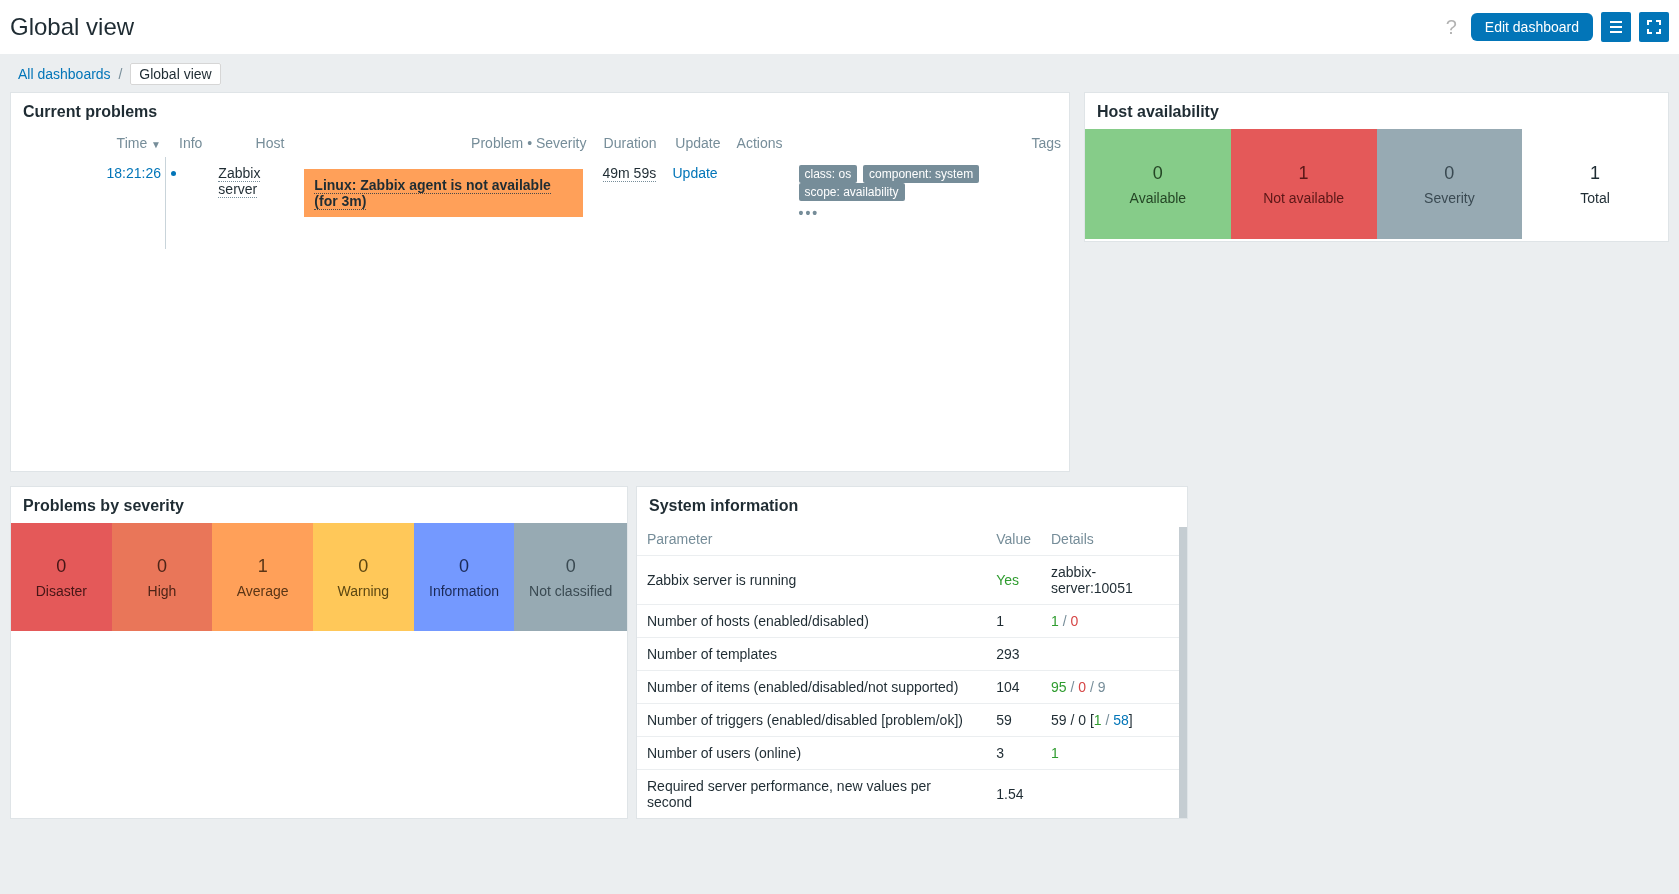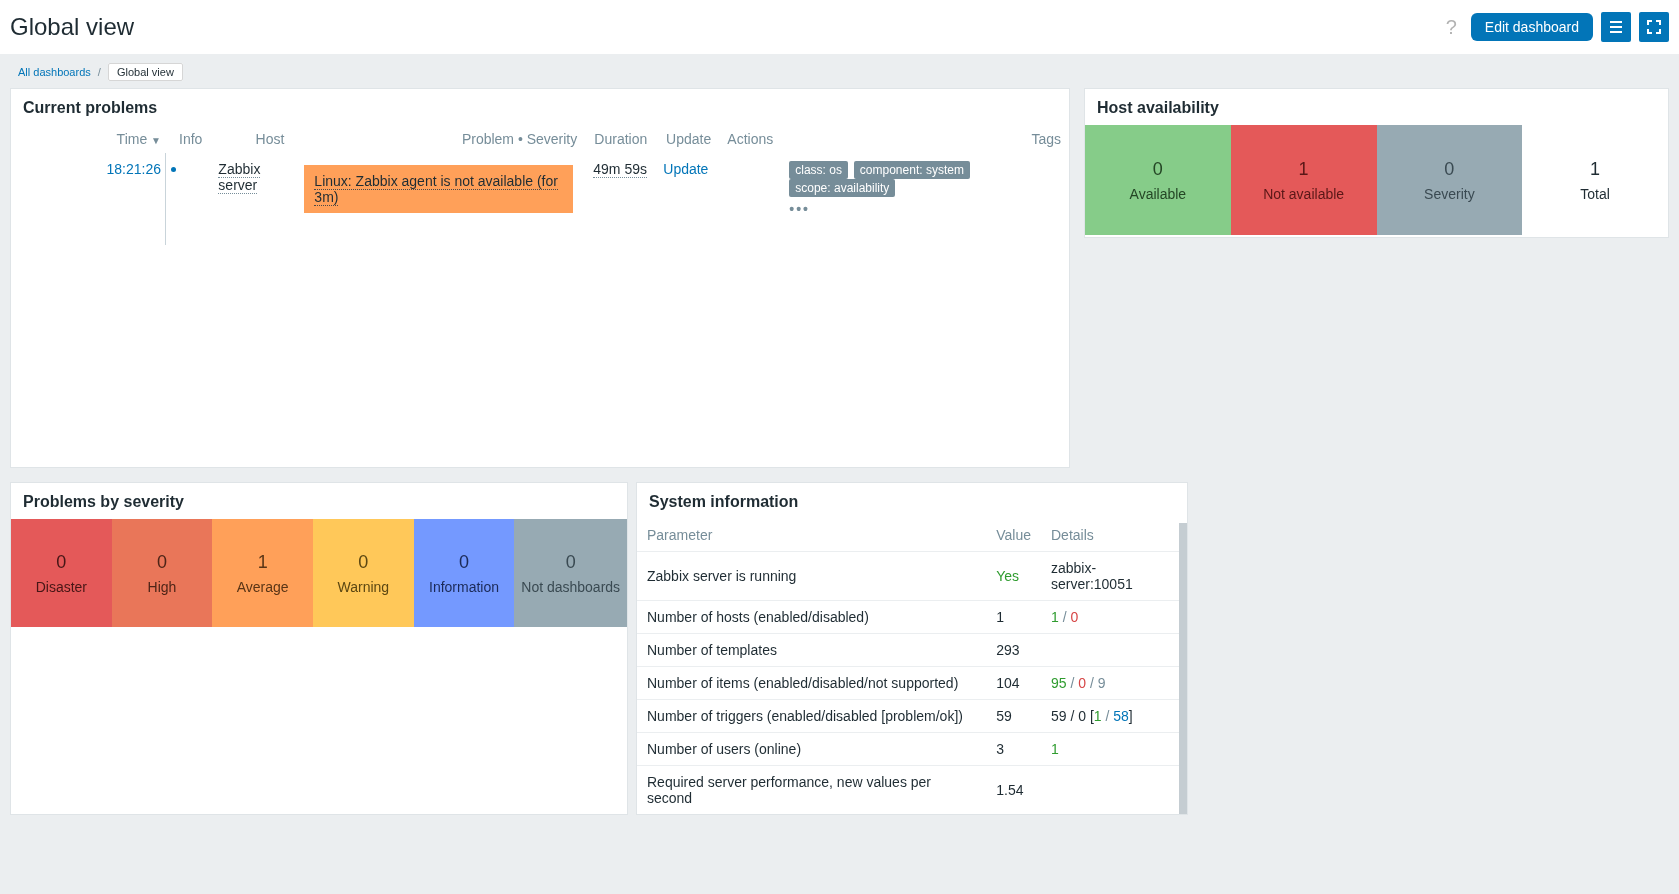--- a/index.html
+++ b/index.html
@@ -28,21 +28,21 @@
 }
 .icon-btn {
   background: #0275b8; color: #fff; border: none;
   width: 30px; height: 30px; cursor: pointer; border-radius: 2px;
   display: flex; align-items: center; justify-content: center;
 }
 .icon-btn svg { width: 16px; height: 16px; fill: #fff; stroke: #fff; }
 
 .breadcrumb {
   padding: 12px 10px 10px 18px;
-  font-size: 11px;
+  font-size: 14px;
 }
 .breadcrumb .current {
   background: #fff; border: 1px solid #d6d6d6; padding: 2px 8px; border-radius: 2px; color: #1f2c33;
 }
 .breadcrumb .sep { color: #768d99; margin: 0 4px; }
 
 .dashboard {
   padding: 0 10px 10px 10px;
   display: grid;
   grid-template-columns: 1060px 1fr;
@@ -70,21 +70,21 @@
   padding: 6px 8px;
 }
 table.problems-table th.time-col { text-align: right; padding-right: 10px; }
 table.problems-table td { padding: 8px 8px; vertical-align: top; }
 .time-cell { color: #0275b8; text-align: right; width: 160px; padding-right: 10px !important; }
 .info-cell { width: 36px; position: relative; }
 .info-dot { width: 5px; height: 5px; background: #0275b8; border-radius: 50%; position: absolute; left: 0; top: 14px; }
 .info-cell::before { content:""; position:absolute; left:-6px; top:0; bottom:-20px; width:1px; background:#c9d4da; }
 .host-cell { width: 82px; }
 .host-link { color: #1f2c33; border-bottom: 1px dotted #768d99; }
-.problem-cell { padding: 12px !important; }
+.problem-cell { padding: 12px !important; font-weight: bold; }
 .problem-badge {
   background: #ffa059; padding: 8px 10px; display: block;
 }
 .problem-link { color: #1f2c33; border-bottom: 1px dotted #4a4a4a; }
 .duration-cell { width: 70px; }
 .duration-text { border-bottom: 1px dotted #768d99; }
 .update-cell { width: 64px; }
 .actions-cell { width: 62px; }
 .tags-cell { }
 .tag {
@@ -232,21 +232,21 @@
         <div class="sev-cell sev-warning">
           <div class="num">0</div>
           <div>Warning</div>
         </div>
         <div class="sev-cell sev-info">
           <div class="num">0</div>
           <div>Information</div>
         </div>
         <div class="sev-cell sev-na">
           <div class="num">0</div>
-          <div>Not dashboards</div>
+          <div>Not classified</div>
         </div>
       </div>
     </div>
 
     <div class="widget w-sysinfo">
       <div class="widget-head">System information</div>
       <table class="sysinfo-table">
         <thead>
           <tr>
             <th>Parameter</th>

